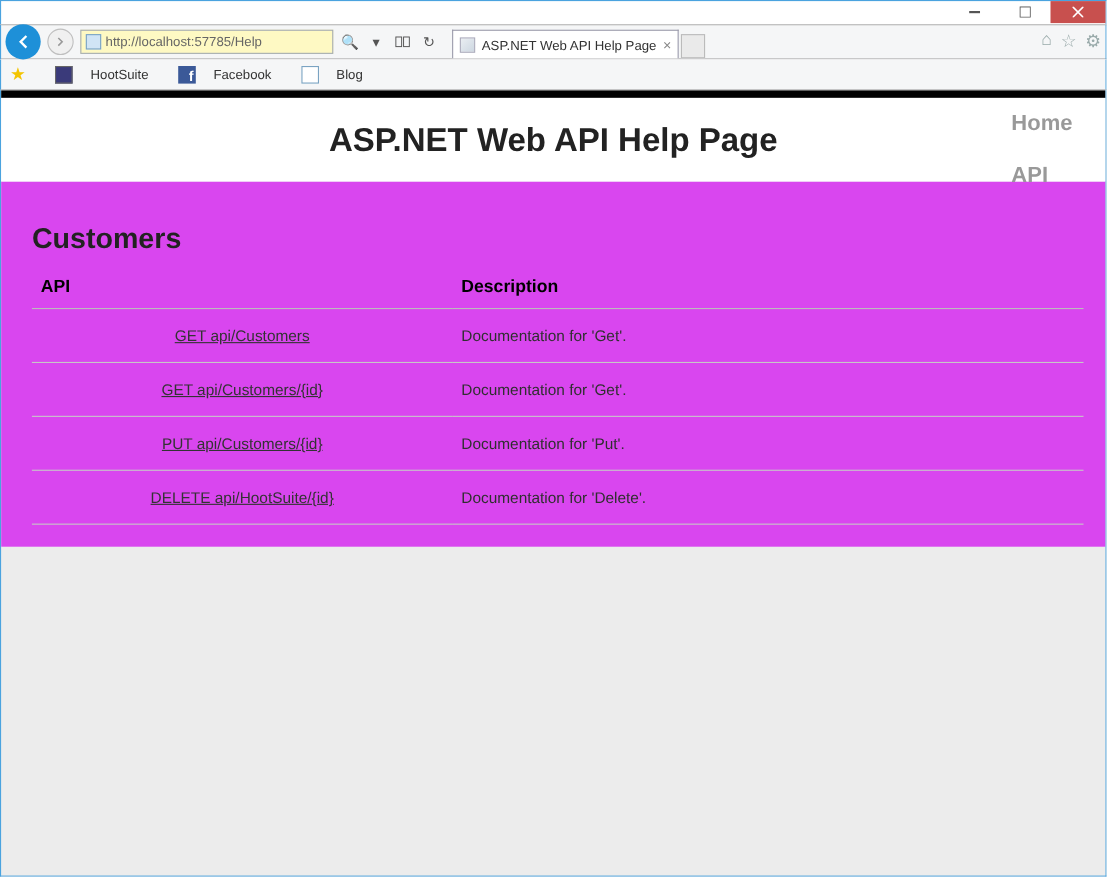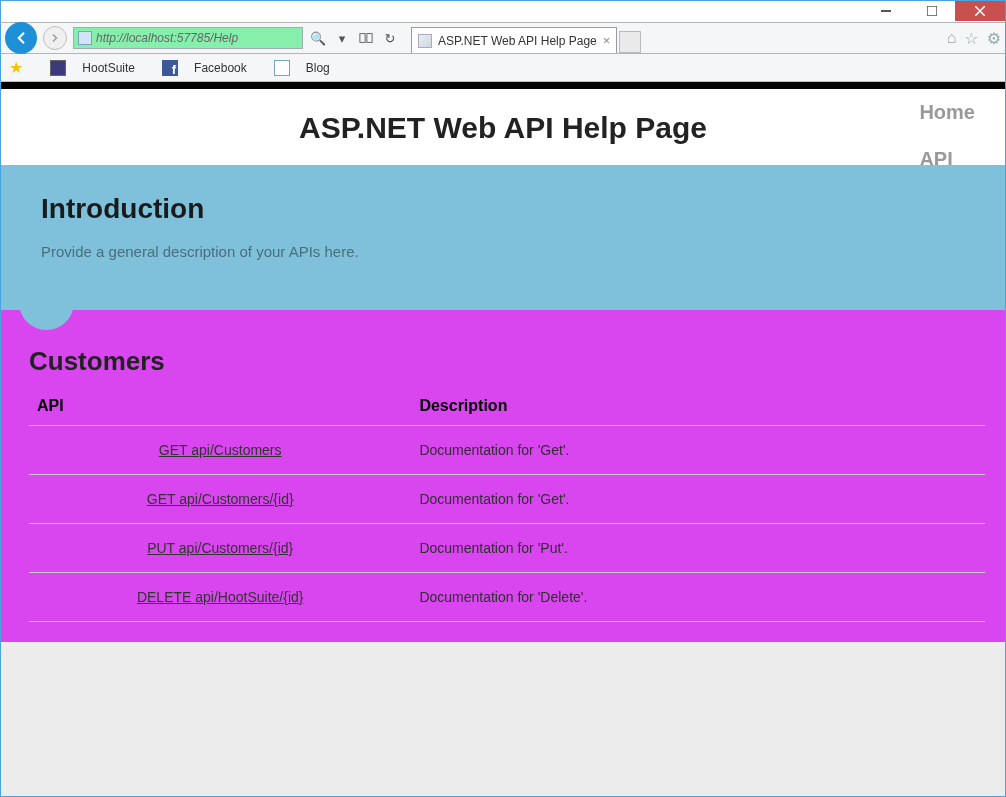--- a/index.html
+++ b/index.html
@@ -8,21 +8,21 @@
   
   .titlebar { height: 22px; background: #fff; border: 1px solid #4aa3df; border-bottom: none; display: flex; justify-content: flex-end; }
   .titlebar .ctrl { width: 46px; height: 20px; display: flex; align-items: center; justify-content: center; font-size: 12px; color: #777; }
   .titlebar .ctrl.close { background: #c8504e; color: #fff; width: 50px; }
 
   .toolbar { height: 32px; background: #f5f6f7; border: 1px solid #b5b5b5; border-left: 1px solid #4aa3df; border-right: 1px solid #4aa3df; display: flex; align-items: center; padding: 0 4px; gap: 6px; }
   .nav-back { width: 32px; height: 32px; border-radius: 50%; background: #1e90d8; display: flex; align-items: center; justify-content: center; }
   .nav-back svg { fill: #fff; }
   .nav-fwd { width: 24px; height: 24px; border-radius: 50%; border: 1px solid #bfbfbf; display: flex; align-items: center; justify-content: center; background: #f0f0f0; }
   .nav-fwd svg { fill: #9a9a9a; }
-  .addr { flex: none; width: 230px; height: 22px; border: 1px solid #a5acb2; background: #86efac; display: flex; align-items: center; padding: 0 4px; font-size: 12px; color: #666; font-style: italic; }
+  .addr { flex: none; width: 230px; height: 22px; border: 1px solid #a5acb2; background: #fef9c3; display: flex; align-items: center; padding: 0 4px; font-size: 12px; color: #666; }
   .addr .page-ico { width: 14px; height: 14px; background: #d0e4f5; border: 1px solid #7aa3c2; margin-right: 4px; }
   .tool-ico { width: 18px; height: 18px; display: flex; align-items: center; justify-content: center; color: #555; font-size: 13px; }
   .tabstrip { display: flex; align-items: flex-end; height: 100%; margin-left: 6px; }
   .tab { height: 26px; border: 1px solid #99a; border-bottom: none; background: #fff; display: flex; align-items: center; padding: 0 6px; font-size: 12px; color: #333; gap: 6px; }
   .tab .favico { width: 14px; height: 14px; background: linear-gradient(135deg,#eaeef2,#cdd7e1); border: 1px solid #aab; }
   .tab .x { color: #888; font-size: 13px; }
   .new-tab { width: 22px; height: 22px; border: 1px solid #bbb; background: #eaeaea; margin-left: 2px; }
   .toolbar-right { margin-left: auto; display: flex; gap: 8px; color: #9aa; }
   .toolbar-right span { font-size: 16px; }
 
@@ -139,25 +139,20 @@
   <div class="black-strip"></div>
 
   <div class="white-header">
     <div class="nav-links">
       <a href="#">Home</a>
       <a href="#">API</a>
     </div>
     <div class="page-title">ASP.NET Web API Help Page</div>
   </div>
 
-  <div class="intro-band">
-    <h2>Introduction</h2>
-    <p>Provide a general description of your APIs here.</p>
-    <div class="bump"></div>
-  </div>
 
   <div class="api-section">
     <h2>Customers</h2>
     <table class="api">
       <thead>
         <tr>
           <th>API</th>
           <th>Description</th>
         </tr>
       </thead>

